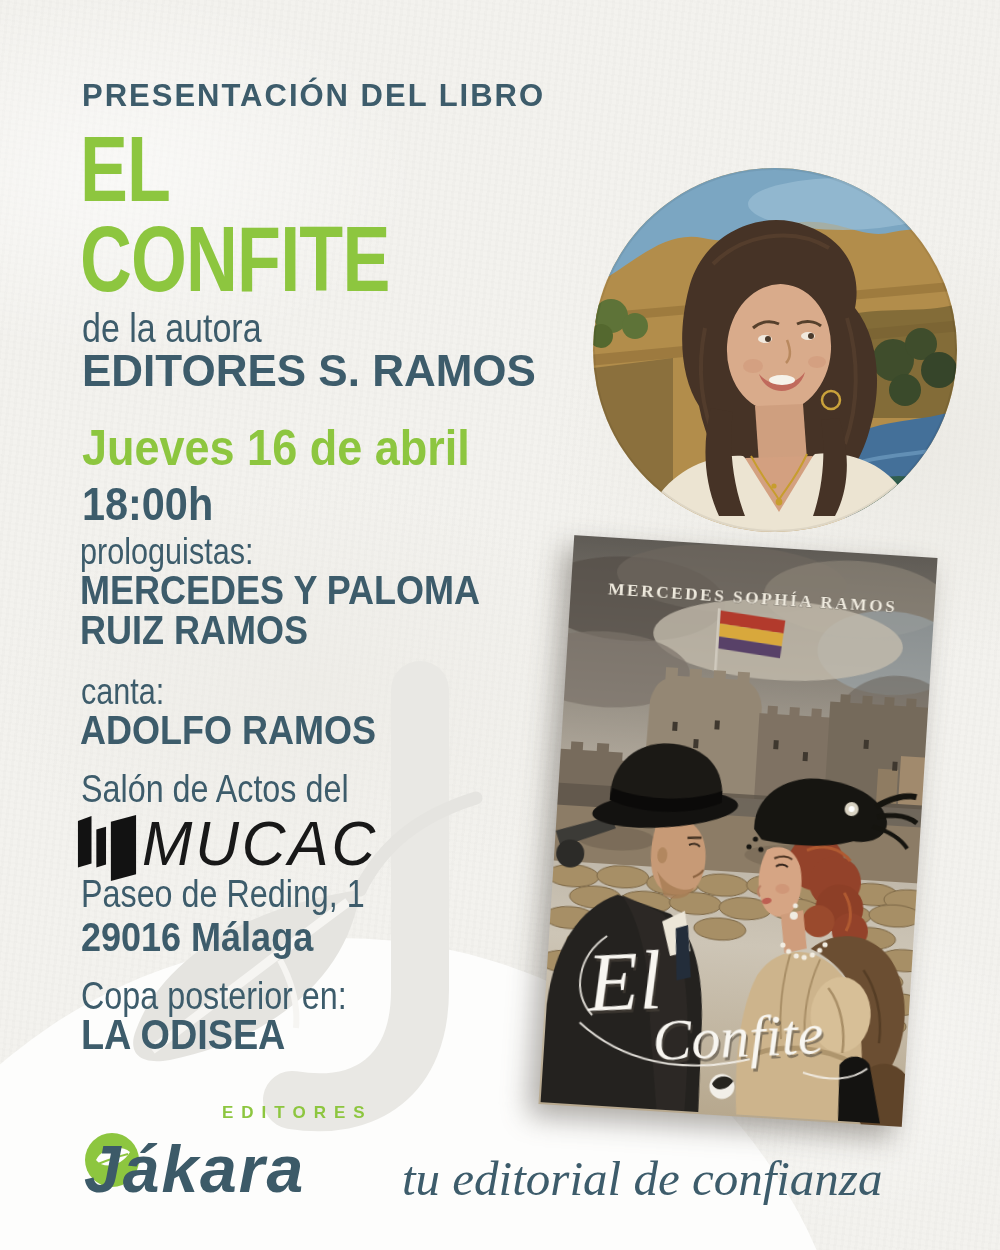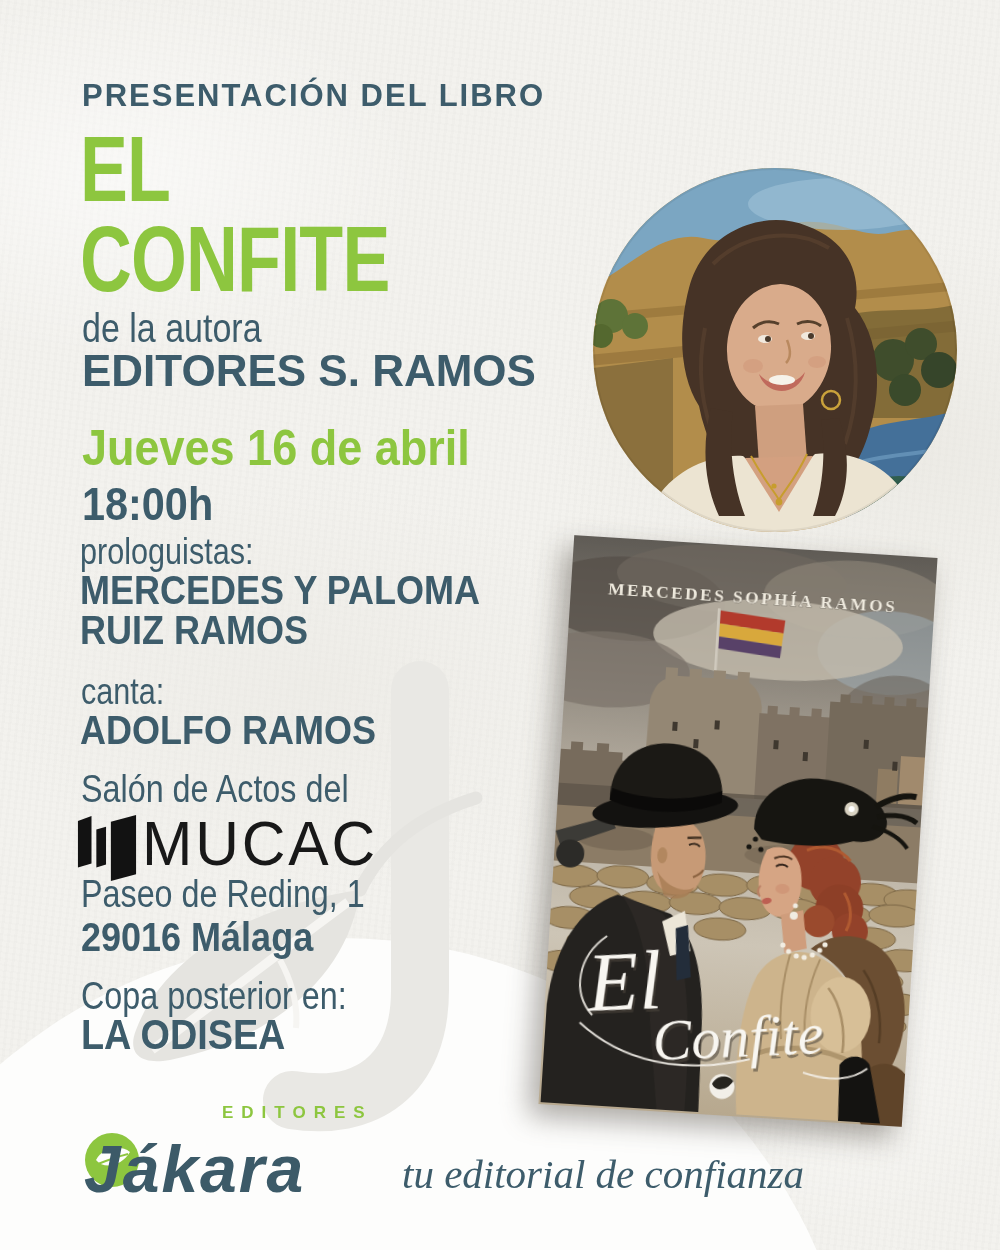--- a/index.html
+++ b/index.html
@@ -35,32 +35,32 @@
   .prologuelbl{top:534px;left:80px;font-size:36px;}
   .prologue1{top:570px;left:80px;font-size:40px;}
   .prologue2{top:610px;left:80px;font-size:40px;}
   .cantalbl{top:674px;left:81px;font-size:36px;}
   .singer{top:710px;left:80px;font-size:40px;}
   .venueintro{top:770px;left:81px;font-size:38px;}
   .addr1{top:875px;left:81px;font-size:38px;}
   .addr2{top:917px;left:81px;font-size:40px;}
   .copalbl{top:977px;left:81px;font-size:38px;}
   .odisea{top:1014px;left:81px;font-size:42px;}
-  .mucac-row{position:absolute;top:812px;left:76px;display:flex;align-items:flex-start;z-index:5;}
+  .mucac-row{position:absolute;top:812px;left:76px;display:flex;align-items:flex-start;z-index:5;font-style:italic;}
   .mucac-word{font-size:63px;font-weight:400;color:#181818;letter-spacing:3px;
     line-height:1;margin-left:4px;transform:scaleX(.96);transform-origin:left top;}
   .white-circle{position:absolute;left:-180px;top:938px;width:1040px;height:1040px;
     border-radius:50%;background:#fdfdfc;z-index:1;}
   .watermark{position:absolute;left:30px;top:630px;z-index:2;}
   .photo-wrap{position:absolute;left:593px;top:168px;width:364px;height:364px;z-index:4;}
   .book-wrap{position:absolute;left:556px;top:546px;width:364px;height:570px;z-index:4;
     transform:rotate(3.6deg);filter:drop-shadow(-9px 12px 14px rgba(70,64,56,.45));}
   .jakara-logo{position:absolute;left:70px;top:1094px;z-index:5;}
   .tagline{position:absolute;left:402px;top:1150px;z-index:5;color:#3d5c6b;
-    font-family:"Liberation Serif",serif;font-style:italic;font-size:41px;white-space:nowrap;}
+    font-family:"Liberation Serif",serif;font-style:italic;font-size:49px;white-space:nowrap;}
 </style>
 </head>
 <body>
 
 <div class="poster">
 
   <div class="white-circle"></div>
 
   <svg class="watermark" width="520" height="560" viewBox="0 0 520 560">
     <path d="M390,60 L390,360 C390,446 336,482 262,470" fill="none" stroke="#e9e8e4" stroke-width="58" stroke-linecap="round"></path>

